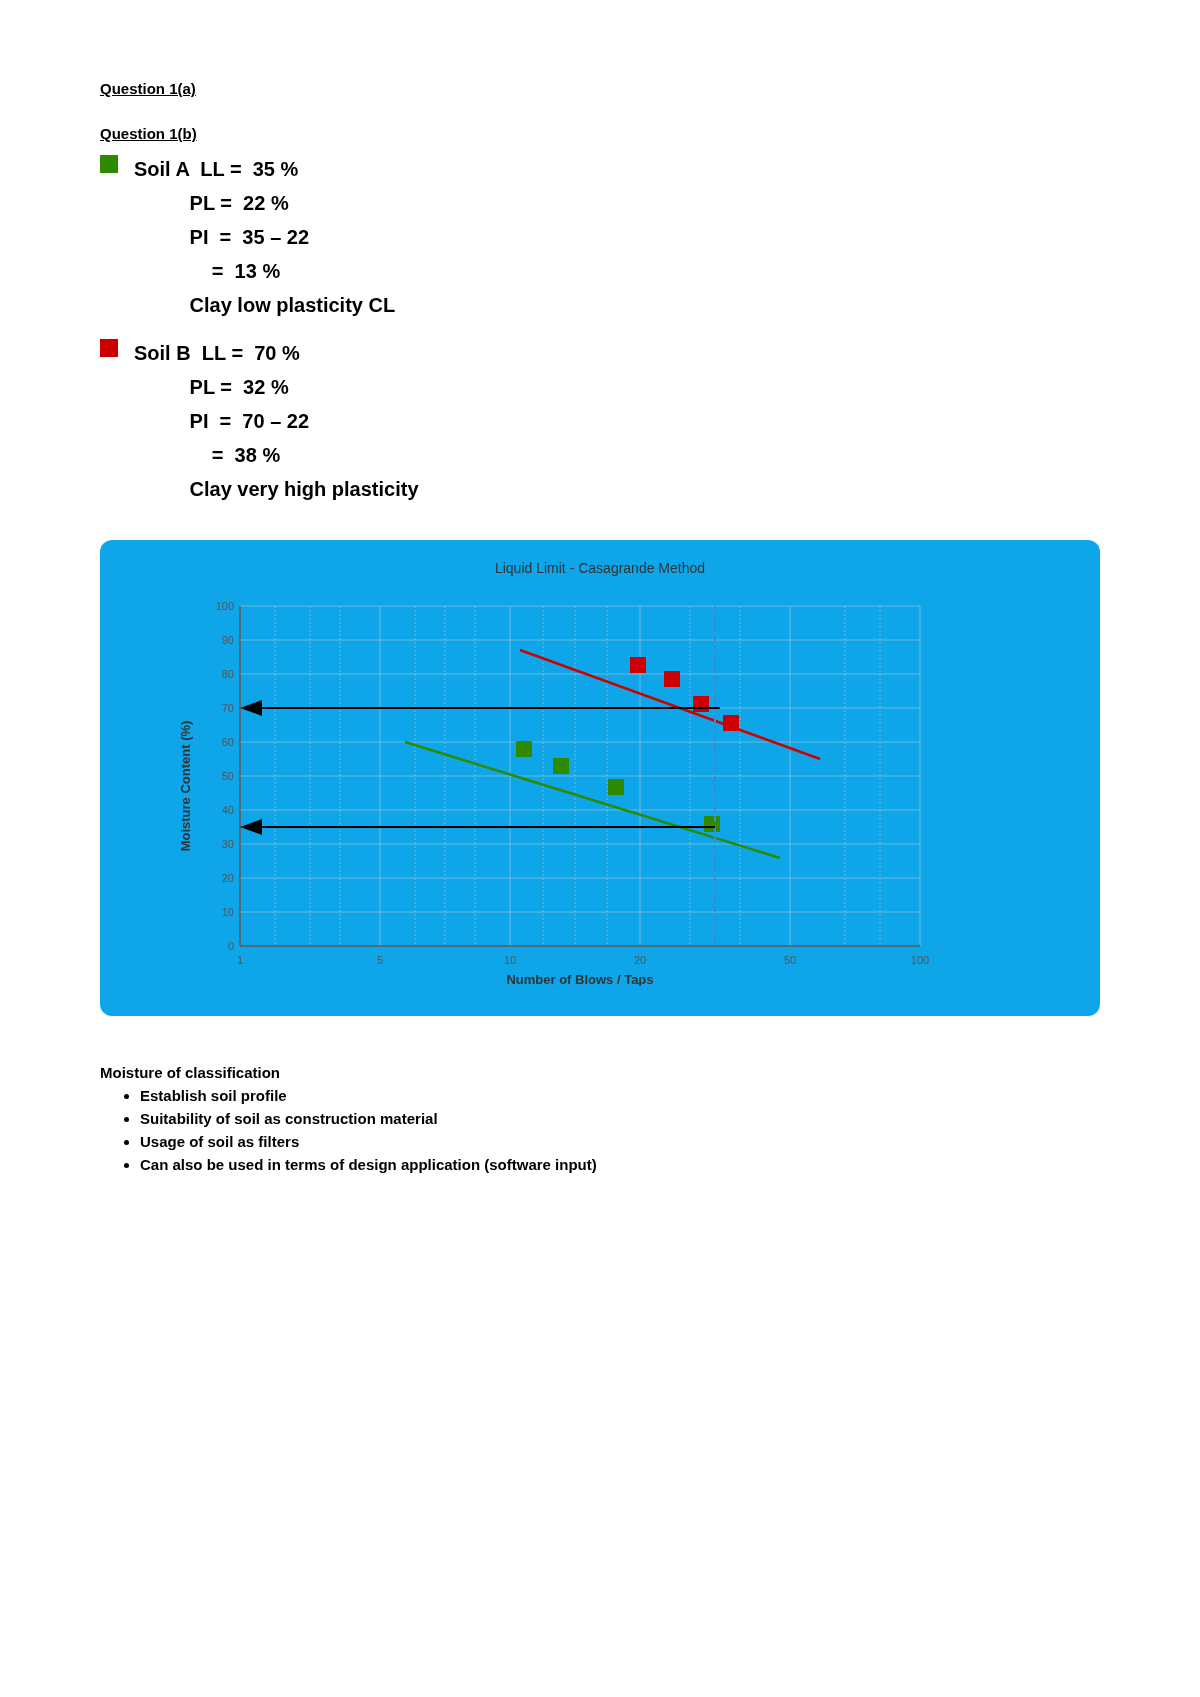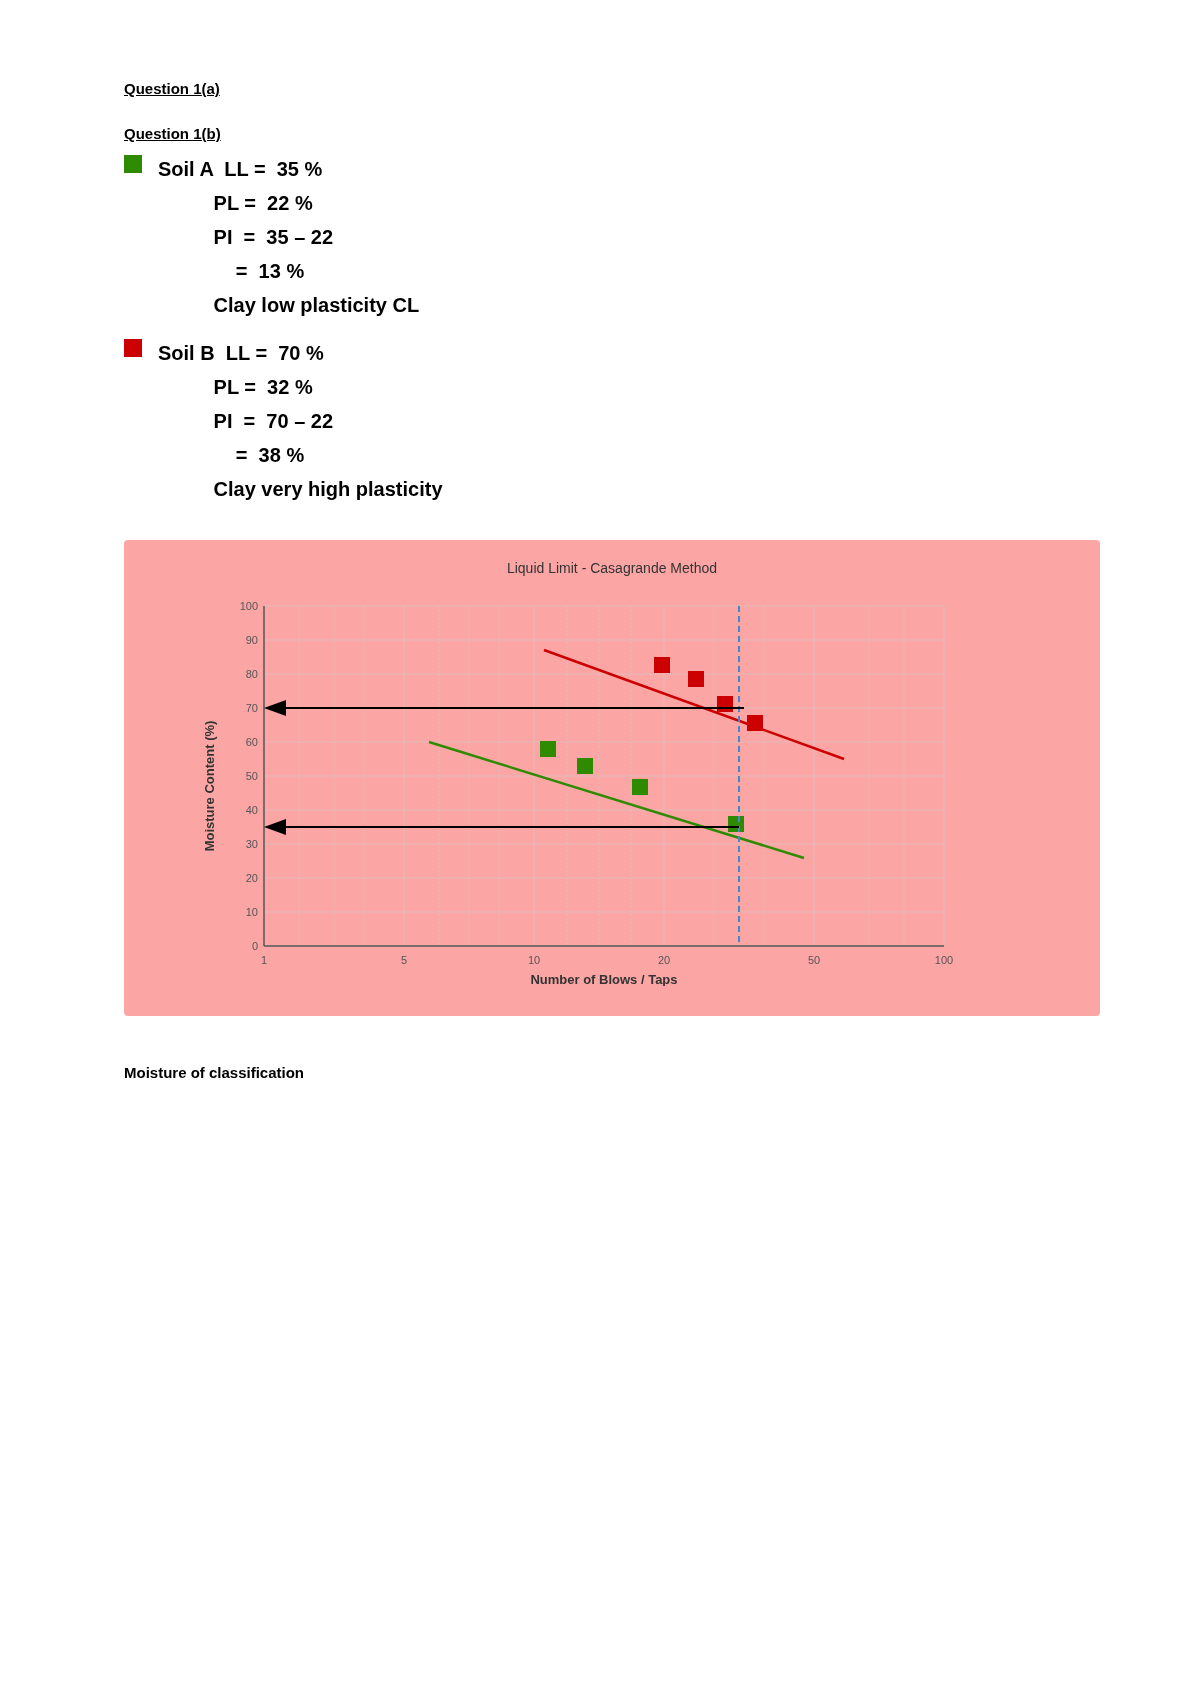--- a/index.html
+++ b/index.html
@@ -5,21 +5,21 @@
     * { margin: 0; padding: 0; box-sizing: border-box; }
     body {
       background: #fff;
       font-family: Arial, sans-serif;
       font-size: 15px;
       color: #000;
       width: 1200px;
       min-height: 1697px;
       padding: 80px 100px;
     }
-    .section { margin-bottom: 28px; margin-left: 24px; }
+    .section { margin-bottom: 28px; }
     .question-heading {
       font-weight: bold;
       text-decoration: underline;
       font-size: 15px;
       margin-bottom: 10px;
     }
     .bold-text {
       font-weight: bold;
       font-size: 15px;
     }
@@ -35,22 +35,22 @@
       margin-right: 16px;
       margin-top: 3px;
       flex-shrink: 0;
     }
     .soil-text {
       font-weight: bold;
       font-size: 20px;
       line-height: 1.7;
     }
     .chart-container {
-      background: #fca5a5;
-      border-radius: 4px;
+      background: #0ea5e9;
+      border-radius: 12px;
       padding: 20px 30px 30px 30px;
       margin: 20px 0;
       display: inline-block;
       width: 100%;
     }
     .chart-title {
       text-align: center;
       font-size: 14px;
       font-weight: normal;
       color: #333;
@@ -213,13 +213,19 @@
         <line x1="535" y1="241" x2="80" y2="241" stroke="#000" stroke-width="2"></line>
         <polygon points="60,241 82,233 82,249" fill="#000"></polygon>
 
       </svg>
     </div>
   </div>
 </div>
 
 <div class="section">
   <div class="bold-text">Moisture of classification</div>
+  <ul class="bullet-list">
+    <li>Establish soil profile</li>
+    <li>Suitability of soil as construction material</li>
+    <li>Usage of soil as filters</li>
+    <li>Can also be used in terms of design application (software input)</li>
+  </ul>
 </div>
 
 </body></html>

